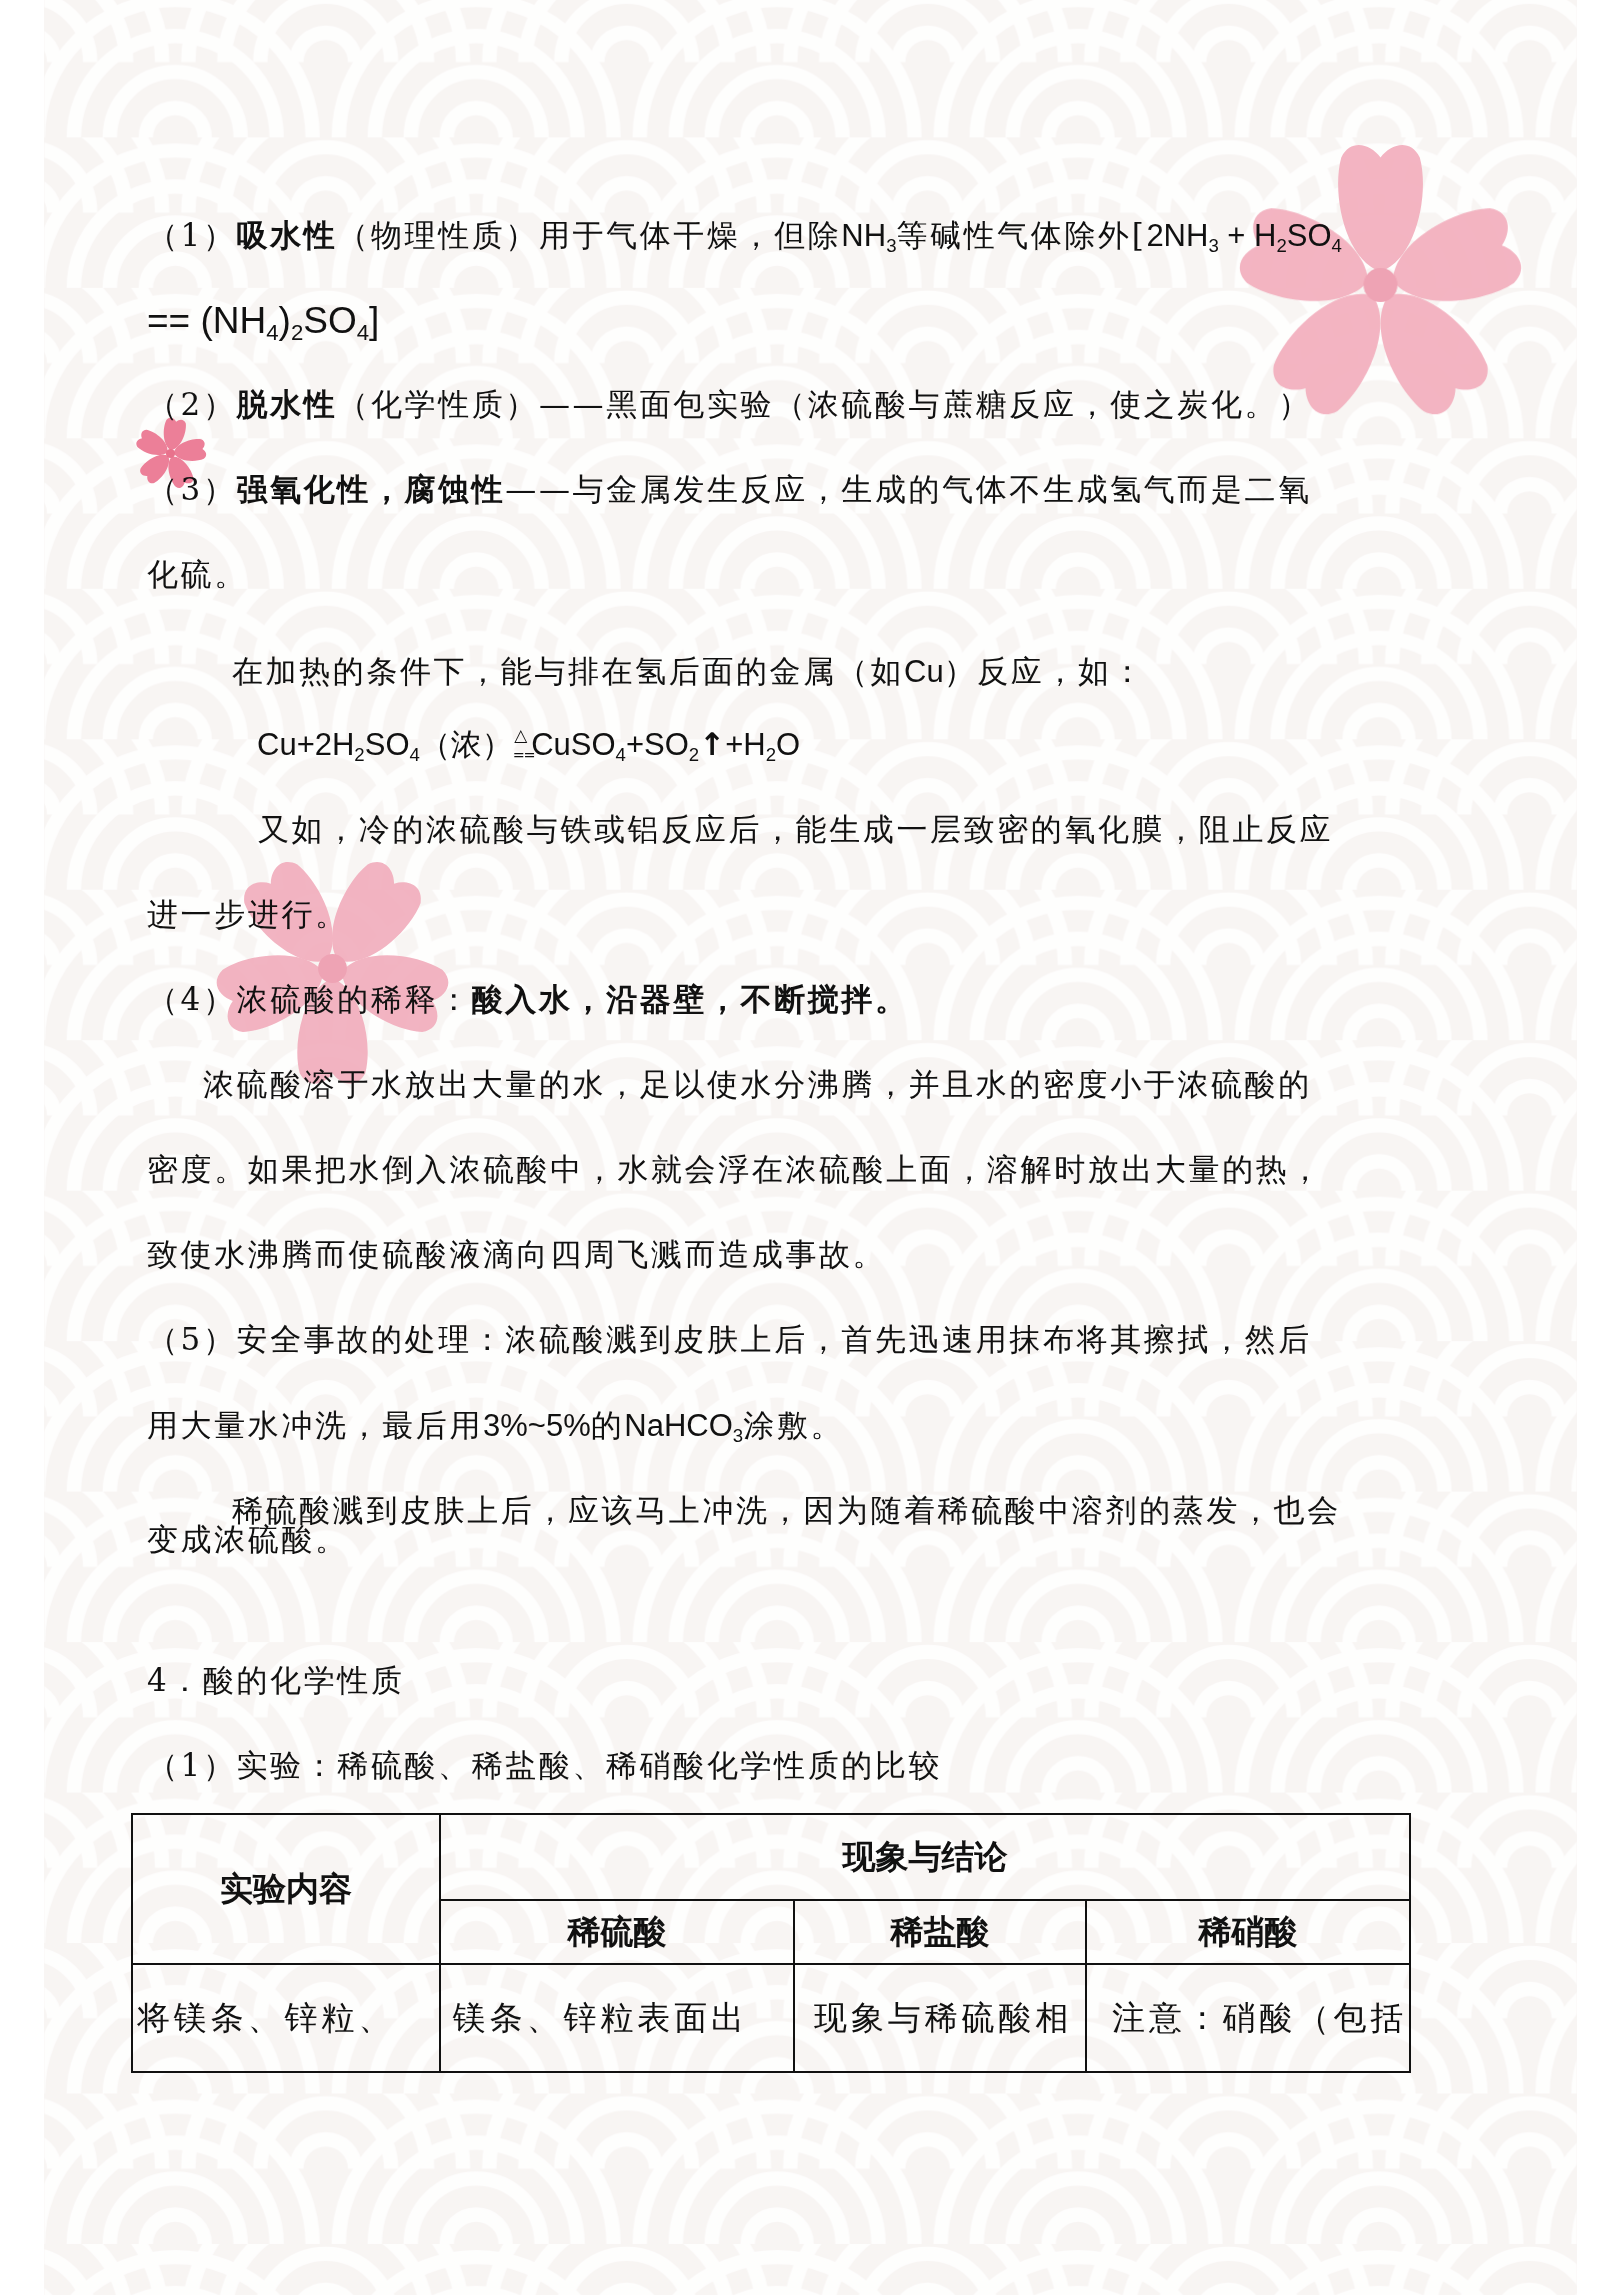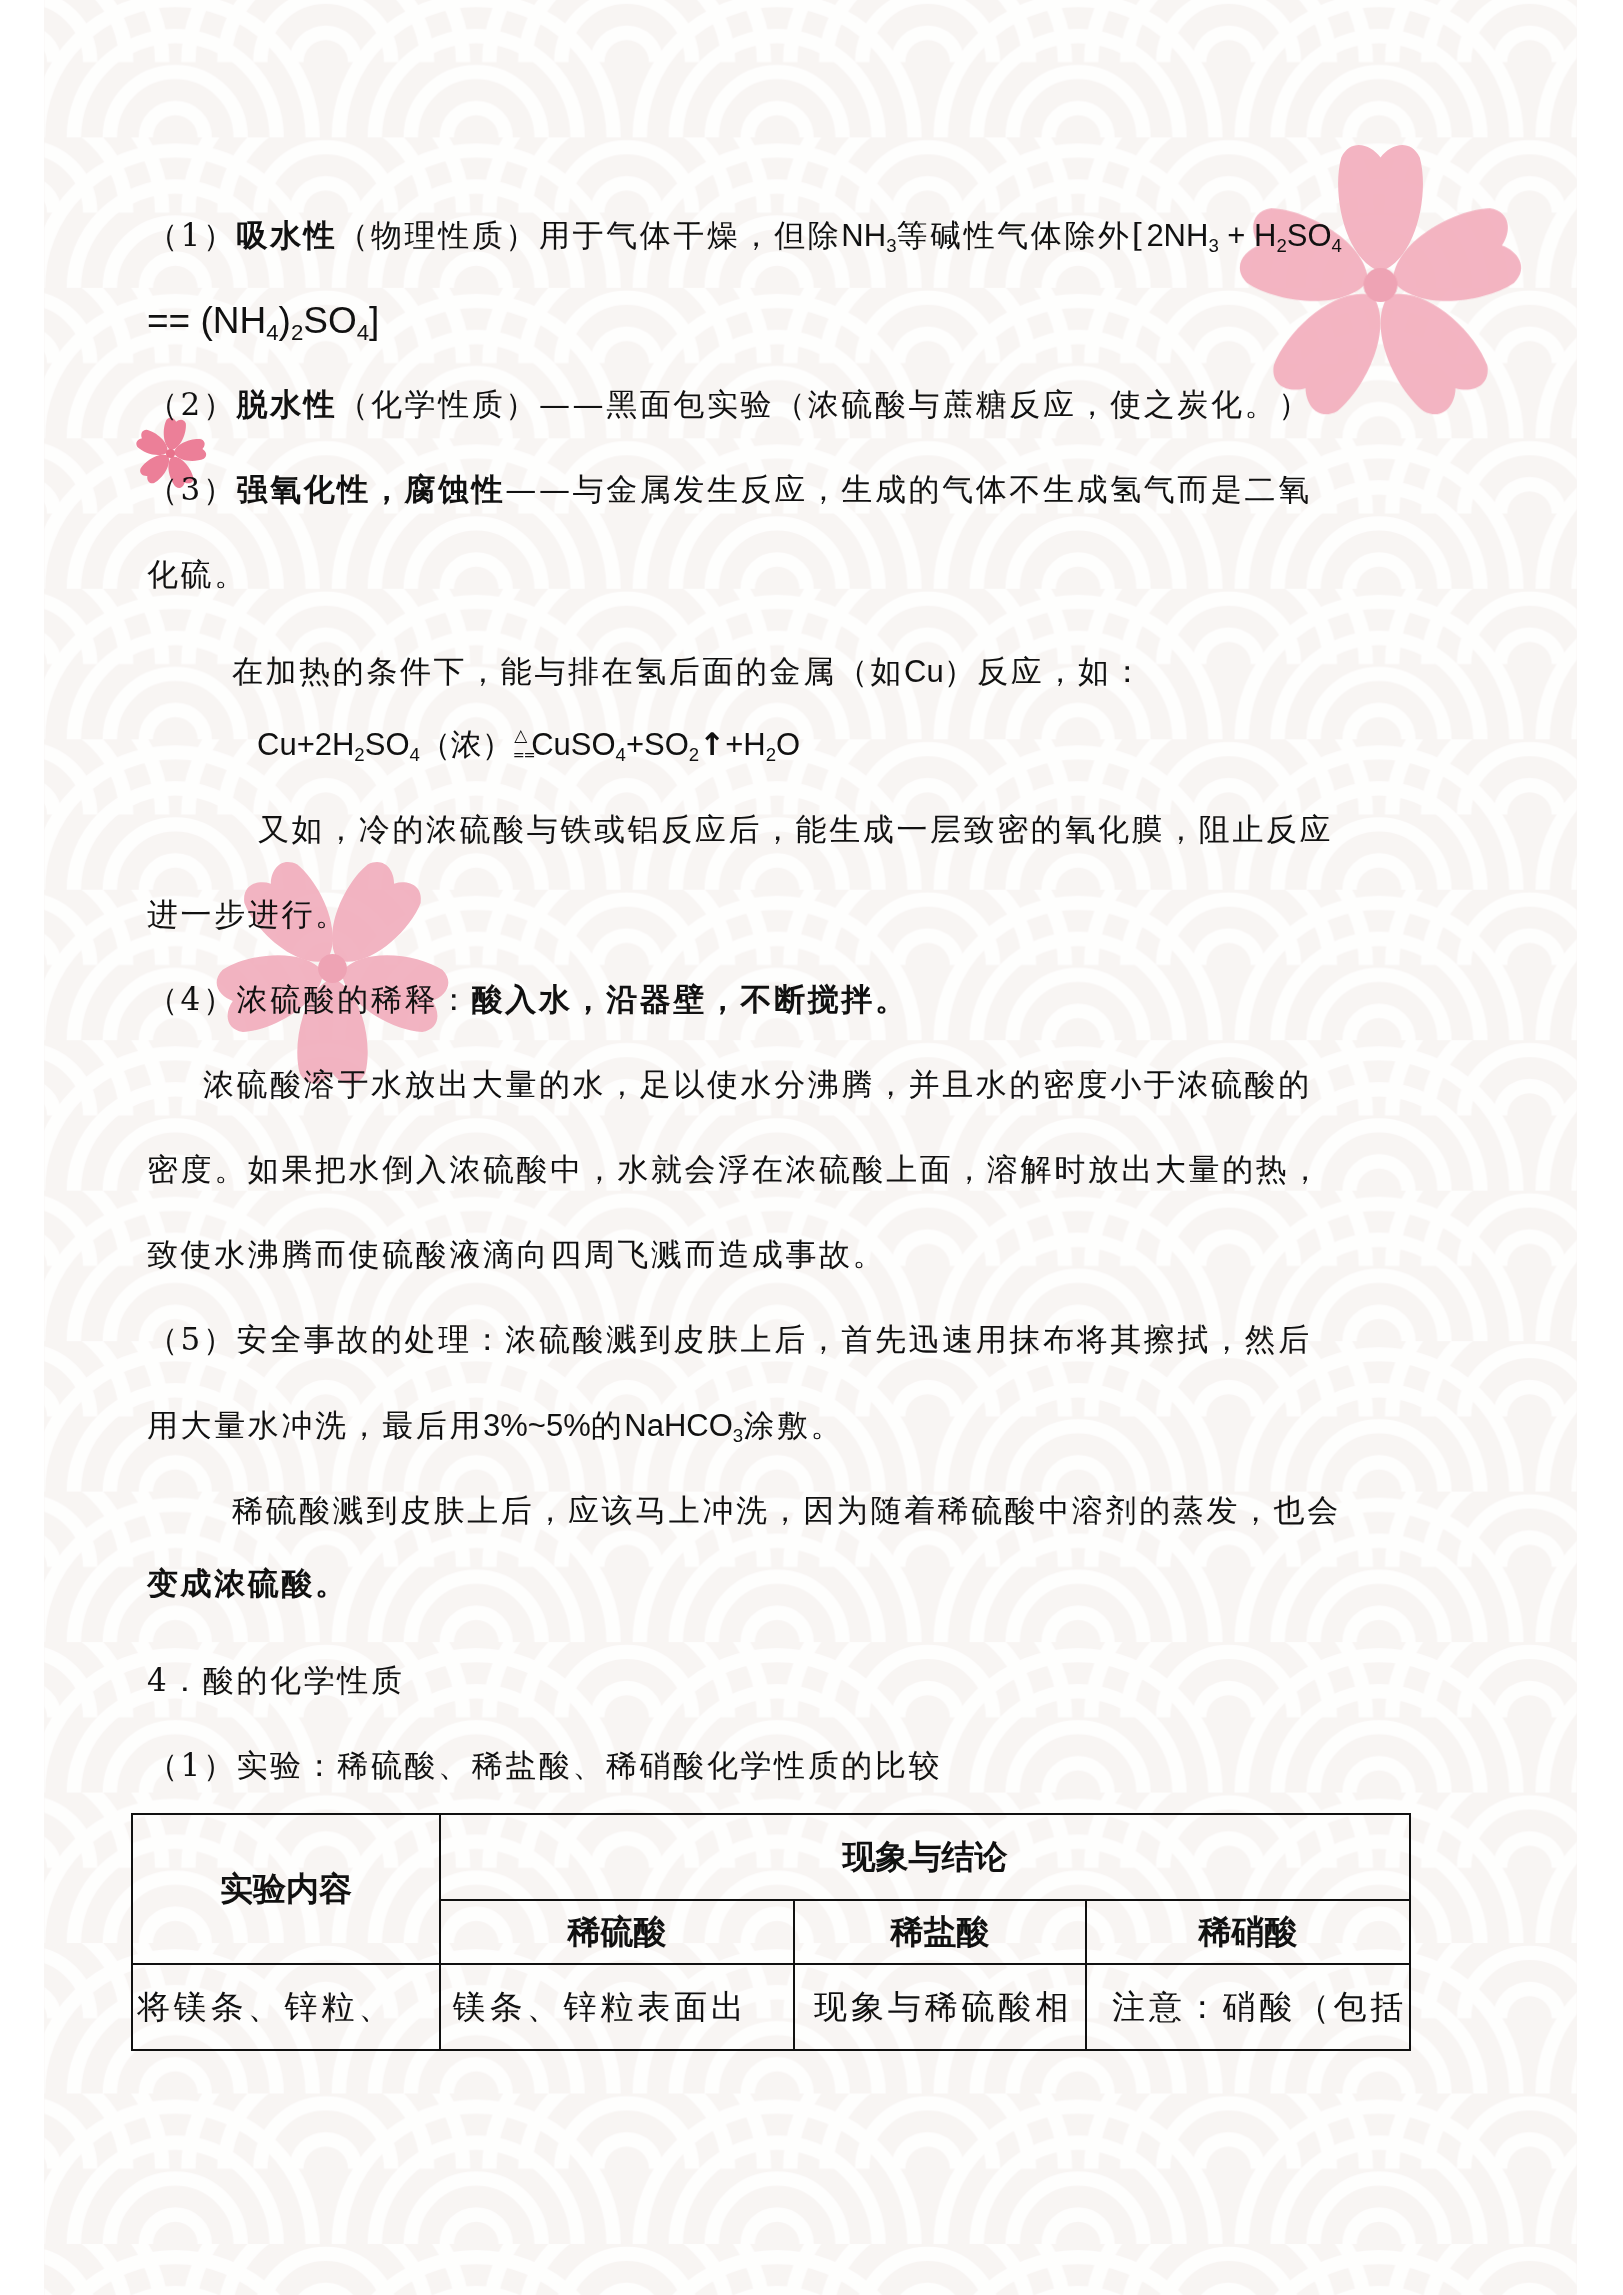--- a/index.html
+++ b/index.html
@@ -174,21 +174,21 @@
 </div>
 
 <div class="line" style="left:147px; top:1406px;">
   <span>用大量水冲洗，最后用</span><span class="chem">3%~5%</span><span>的</span><span class="chem"><span>NaHCO</span><sub>3</sub></span><span>涂敷。</span>
 </div>
 
 <div class="line" style="left:232px; top:1491px;">
   <span>稀硫酸溅到皮肤上后，应该马上冲洗，因为随着稀硫酸中溶剂的蒸发，也会</span>
 </div>
 
-<div class="line" style="left:147px; top:1564px;font-weight:bold;">
+<div class="line" style="left:147px; top:1520px;">
   <span>变成浓硫酸。</span>
 </div>
 
 <div class="line" style="left:147px; top:1661px;">
   <span>4．酸的化学性质</span>
 </div>
 
 <div class="line" style="left:147px; top:1746px;">
   <span>（1）实验：稀硫酸、稀盐酸、稀硝酸化学性质的比较</span>
 </div>
@@ -203,21 +203,21 @@
   <tbody>
       <tr style="height:86px;">
     <td rowspan="2" class="hdr">实验内容</td>
     <td colspan="3" class="hdr">现象与结论</td>
   </tr>
   <tr style="height:64px;">
     <td class="hdr">稀硫酸</td>
     <td class="hdr">稀盐酸</td>
     <td class="hdr">稀硝酸</td>
   </tr>
-  <tr style="height:86px;">
+  <tr style="height:108px;">
     <td class="body-cell" style="padding-left:3.9px;">将镁条、锌粒、</td>
     <td class="body-cell">镁条、锌粒表面出</td>
     <td class="body-cell" style="padding-left:19px;">现象与稀硫酸相</td>
     <td class="body-cell" style="padding-left:25px;">注意：硝酸（包括</td>
   </tr>
 </tbody>
   </table>
 
 
 </body></html>

